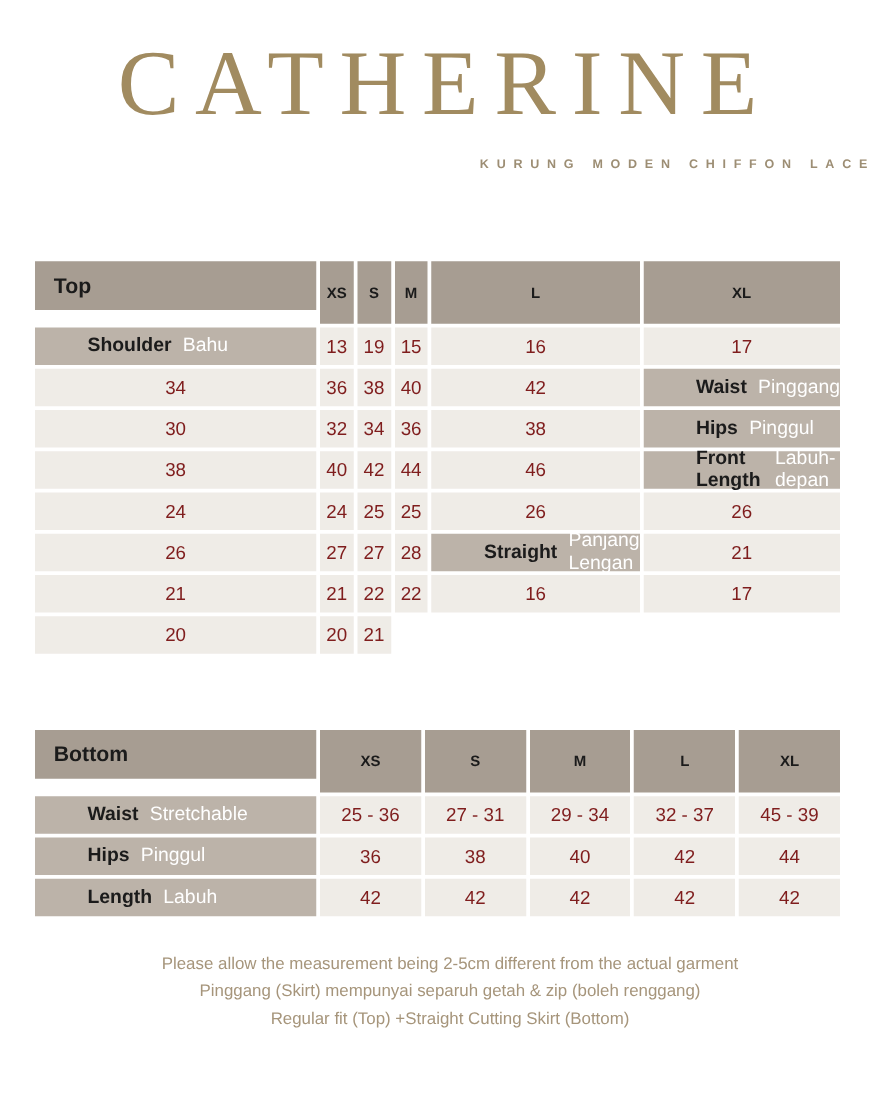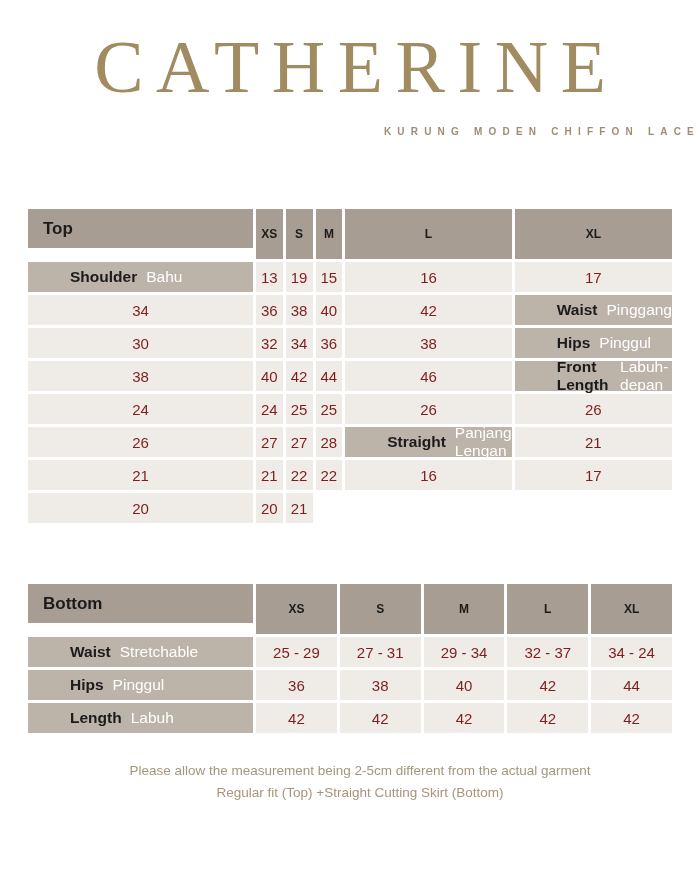--- a/index.html
+++ b/index.html
@@ -168,25 +168,25 @@
       <div class="cell head-label">Bottom</div>
       <div class="cell head-size">XS</div>
       <div class="cell head-size">S</div>
       <div class="cell head-size">M</div>
       <div class="cell head-size">L</div>
       <div class="cell head-size">XL</div>
       <div class="cell row-label">
         <span class="en">Waist</span>
         <span class="my">Stretchable</span>
       </div>
-      <div class="cell row-value">25 - 29</div>
+      <div class="cell row-value">25 - 36</div>
       <div class="cell row-value">27 - 31</div>
       <div class="cell row-value">29 - 34</div>
       <div class="cell row-value">32 - 37</div>
-      <div class="cell row-value">34 - 24</div>
+      <div class="cell row-value">45 - 39</div>
       <div class="cell row-label">
         <span class="en">Hips</span>
         <span class="my">Pinggul</span>
       </div>
       <div class="cell row-value">36</div>
       <div class="cell row-value">38</div>
       <div class="cell row-value">40</div>
       <div class="cell row-value">42</div>
       <div class="cell row-value">44</div>
       <div class="cell row-label">
@@ -195,15 +195,16 @@
       </div>
       <div class="cell row-value">42</div>
       <div class="cell row-value">42</div>
       <div class="cell row-value">42</div>
       <div class="cell row-value">42</div>
       <div class="cell row-value">42</div>
     </div>
 
   <div class="footer">
       <div>Please allow the measurement being 2-5cm different from the actual garment</div>
+      <div>Pinggang (Skirt) mempunyai separuh getah &amp; zip (boleh renggang)</div>
       <div>Regular fit (Top) +Straight Cutting Skirt (Bottom)</div>
     </div>
 </div>
 
 </body></html>

